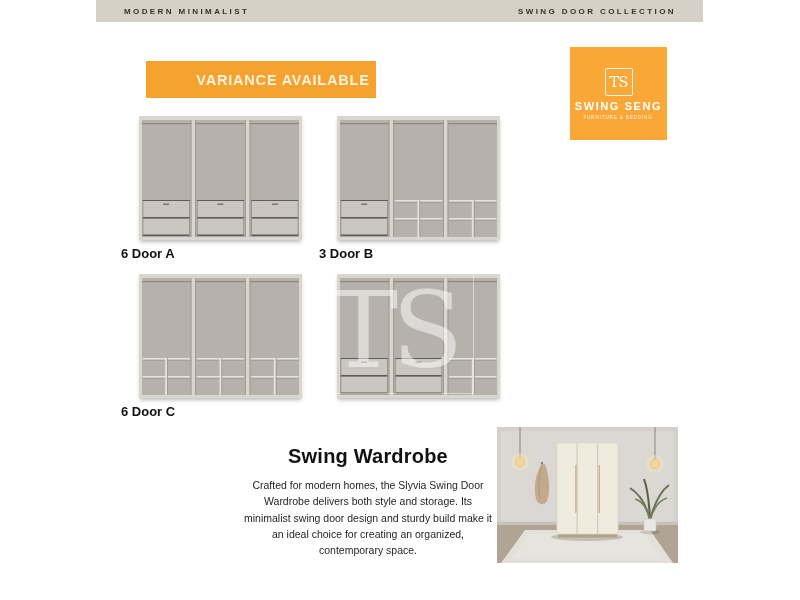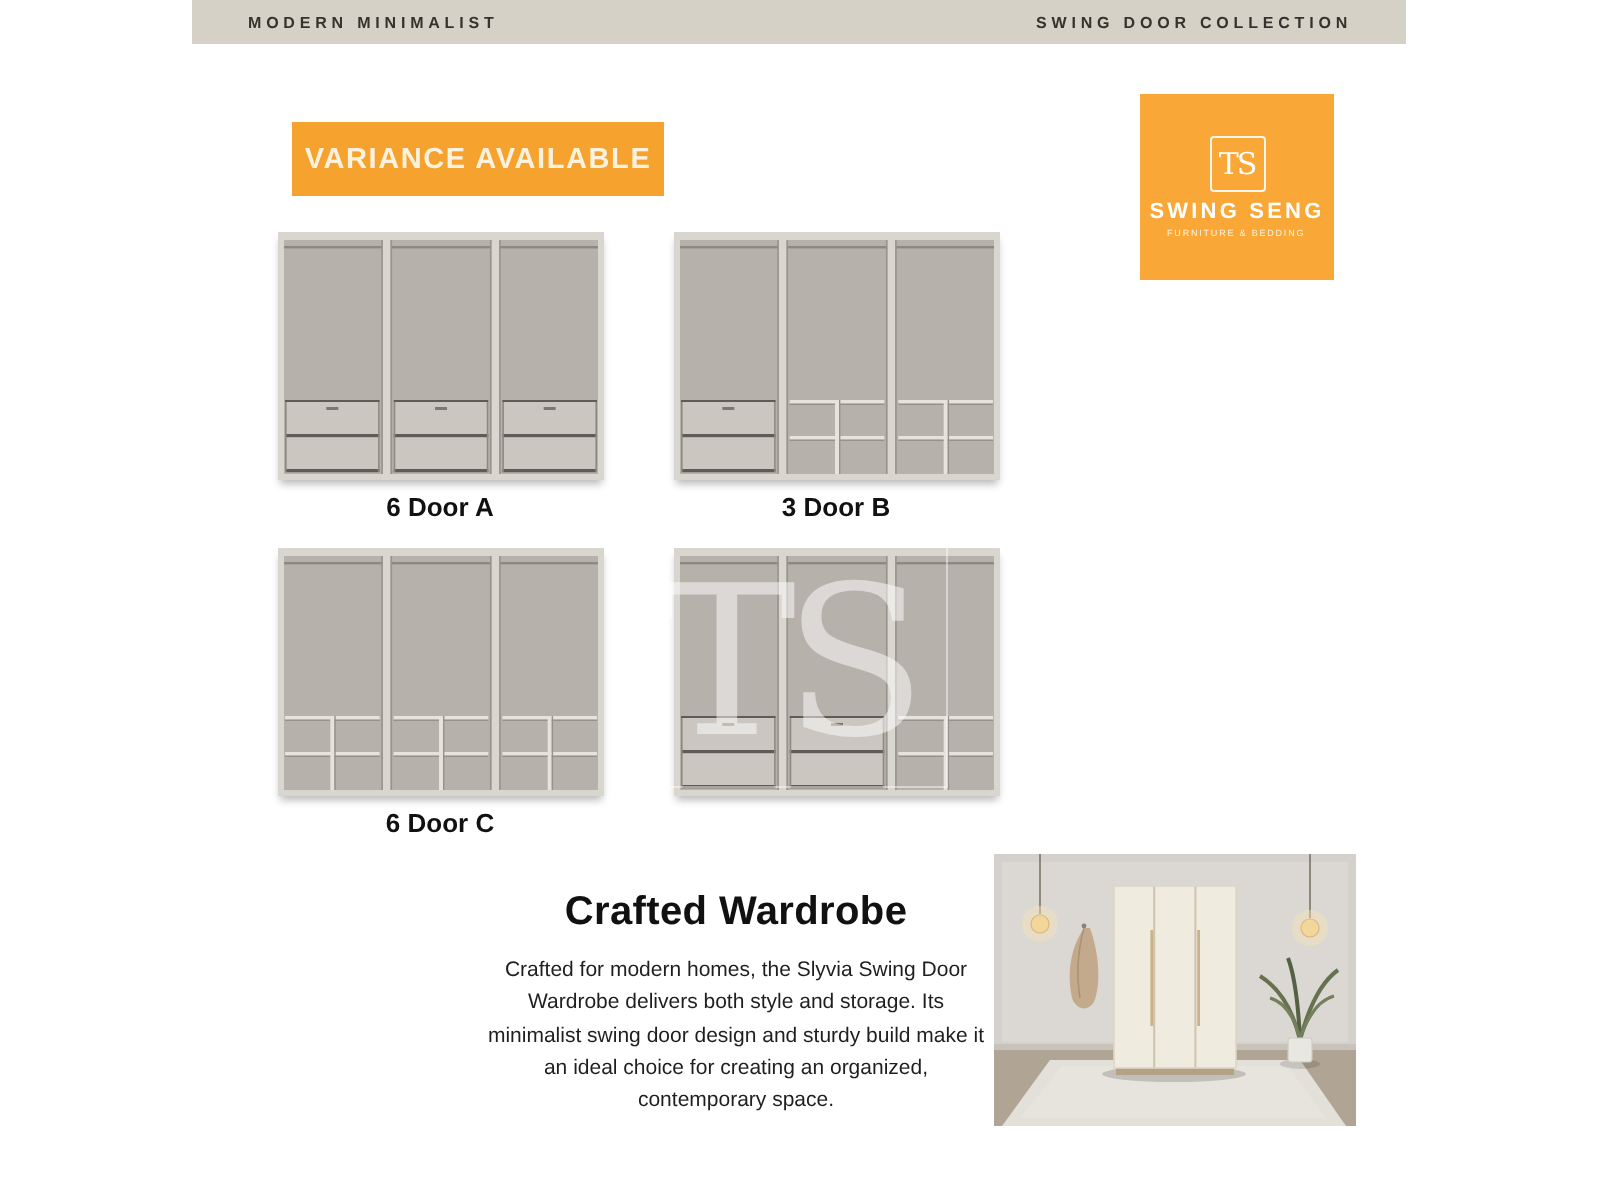--- a/index.html
+++ b/index.html
@@ -6,36 +6,36 @@
   #canvas{position:relative;width:703px;height:600px;background:#ffffff;overflow:hidden;
           font-family:"Liberation Sans","DejaVu Sans",sans-serif;}
 
   
   .topbar{position:absolute;left:96px;top:0;width:608px;height:22px;background:#d5d1c6;
           display:flex;align-items:center;justify-content:space-between;padding:0 28px;box-sizing:border-box;}
   .topbar span{font-size:8px;font-weight:700;letter-spacing:2.4px;color:#35332e;}
 
   
   .banner{position:absolute;left:146px;top:61px;width:186px;height:37px;background:#f6a22f;
-          display:flex;align-items:center;justify-content:center;}
+          display:flex;align-items:center;justify-content:center;padding-left:44px;}
   .banner span{font-size:14.5px;font-weight:600;letter-spacing:.8px;color:#fdf2dd;}
 
   
   .logo{position:absolute;left:570px;top:47px;width:97px;height:93px;background:#f9a838;
         display:flex;flex-direction:column;align-items:center;justify-content:center;}
   .logo .monogram-box{width:26px;height:26px;border:1px solid rgba(255,255,255,.9);border-radius:2px;
         display:flex;align-items:center;justify-content:center;margin-bottom:4px;}
   .logo .monogram-box span{font-size:15px;color:#ffffff;font-weight:400;letter-spacing:-1px;
         font-family:"DejaVu Serif","Liberation Serif",serif;}
   .logo .brand{font-size:11px;font-weight:700;letter-spacing:1.6px;color:#ffffff;}
   .logo .tagline{font-size:6px;letter-spacing:1.2px;color:rgba(255,255,255,.85);margin-top:2px;transform:scale(.75);}
 
   
   .grid{position:absolute;left:121px;top:116px;width:396px;height:320px;}
-  .cell{position:absolute;width:198px;text-align:center;}
+  .cell{position:absolute;width:198px;text-align:left;}
   .cell:nth-child(1){left:0;top:0;}
   .cell:nth-child(2){left:198px;top:0;}
   .cell:nth-child(3){left:0;top:158px;}
   .cell:nth-child(4){left:198px;top:158px;}
   .cell svg{display:block;margin:0 auto;box-shadow:0 3px 4px -1px rgba(0,0,0,.28);}
   .variant-label{margin-top:6px;font-size:13px;font-weight:700;color:#111111;}
 
   
   .watermark{position:absolute;left:312px;top:268px;width:160px;height:124px;
         border:1px solid rgba(255,255,255,.45);display:flex;align-items:center;justify-content:center;
@@ -220,21 +220,21 @@
           <rect x="136.83333333333334" y="84" width="0.7" height="37" fill="#96918a"></rect>
         </svg>
       </div>
     </div>
 
   <div class="watermark">
     <span>TS</span>
   </div>
 
   <div class="product">
-    <h1>Crafted Wardrobe</h1>
+    <h1>Swing Wardrobe</h1>
     <p>Crafted for modern homes, the Slyvia Swing Door Wardrobe delivers both style and storage. Its minimalist swing door design and sturdy build make it an ideal choice for creating an organized, contemporary space.</p>
   </div>
 
   <div class="photo">
     <svg width="181" height="136" viewBox="0 0 181 136">
 
       <rect x="0" y="0" width="181" height="98" fill="#d9d6d1"></rect>
       <rect x="0" y="0" width="181" height="98" fill="#c9c5bf" opacity="0.25"></rect>
       <rect x="4" y="4" width="173" height="90" fill="#dbd8d3"></rect>
 

